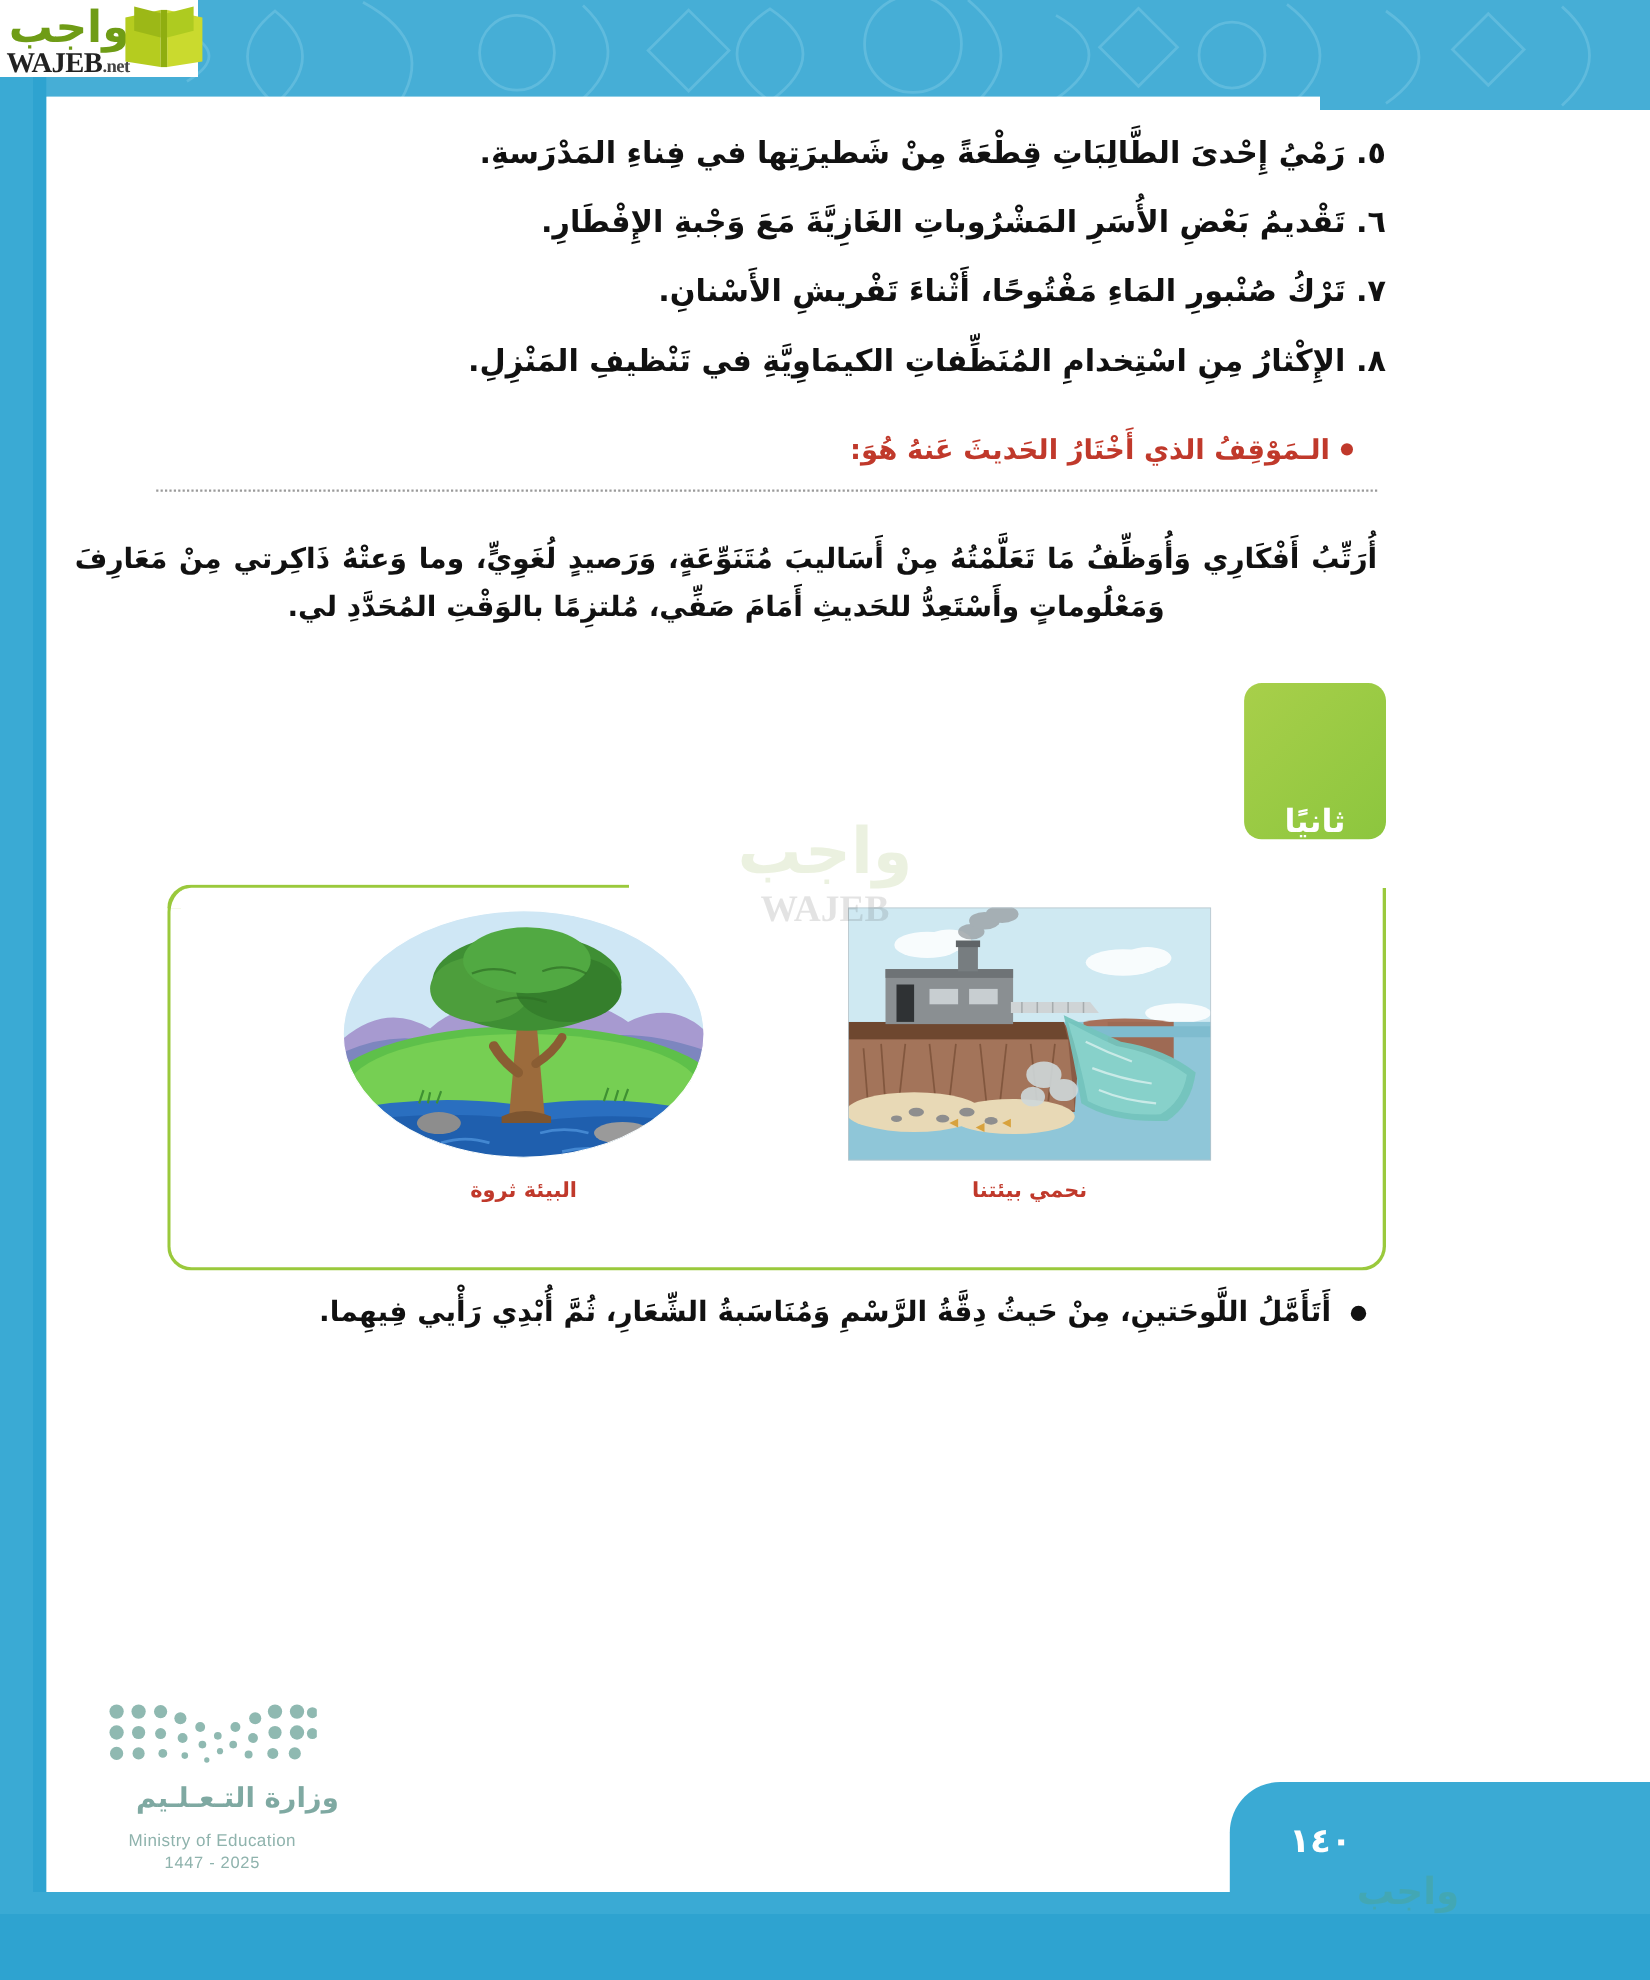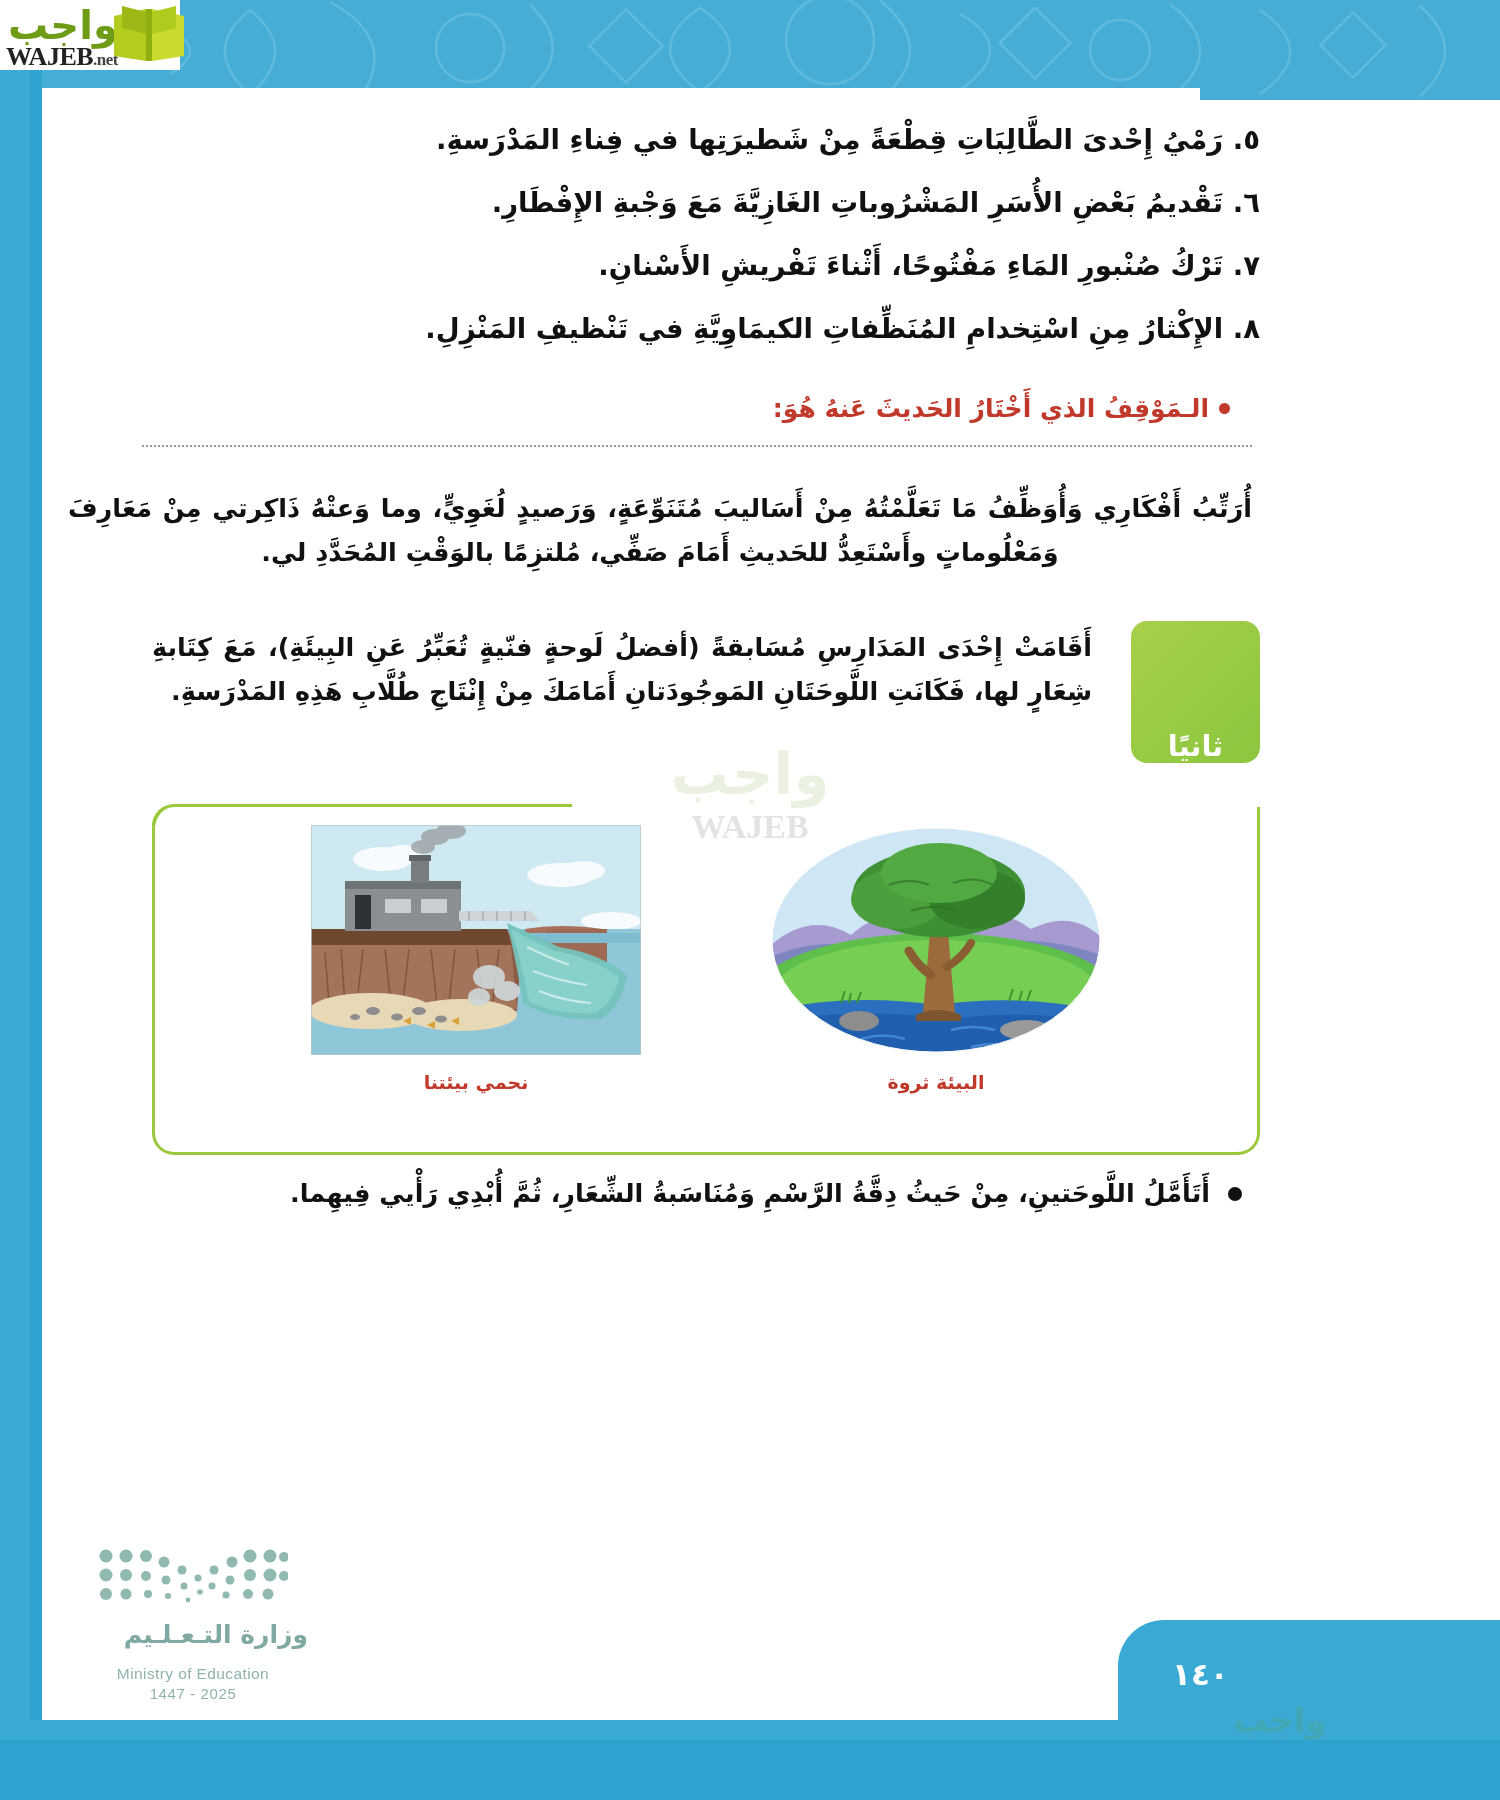--- a/index.html
+++ b/index.html
@@ -410,113 +410,26 @@
     </div>
 
     <div class="dotted-rule"></div>
 
     <p class="intro-para">أُرَتِّبُ أَفْكَارِي وَأُوَظِّفُ مَا تَعَلَّمْتُهُ مِنْ أَسَاليبَ مُتَنَوِّعَةٍ، وَرَصيدٍ لُغَوِيٍّ، وما وَعتْهُ ذَاكِرتي مِنْ مَعَارِفَ وَمَعْلُوماتٍ وأَسْتَعِدُّ للحَديثِ أَمَامَ صَفِّي، مُلتزِمًا بالوَقْتِ المُحَدَّدِ لي.</p>
 
     <div class="activity-block">
       <div class="activity-tag">
         <span>ثانيًا</span>
       </div>
-      <p class="activity-text">أَقَامَتْ إِحْدَى المَدَارِسِ مُسَابقةً (أفضلُ لَوحةٍ فنّيةٍ تُعَبِّرُ عَنِ البِيئَةِ)، مَعَ كِتَابةِ شِعَارٍ لها، فَكَانَتِ اللَّوحَتَانِ المَوجُودَتانِ أَمَامَكَ مِنْ إِنْتَاجِ طُلَّابِ هَذِهِ المَدْرَسةِ.</p>
     </div>
 
     <div class="images-panel">
       <div class="panel-top-left"></div>
 
       <div class="illus-row">
-
-        <div class="illus-item">
-          <svg viewBox="0 0 330 230" width="330" height="230">
-            <rect x="0" y="0" width="330" height="230" fill="#cfe9f2"></rect>
-            <g fill="#ffffff" opacity=".85">
-              <ellipse cx="72" cy="34" rx="30" ry="12"></ellipse>
-              <ellipse cx="92" cy="30" rx="20" ry="10"></ellipse>
-              <ellipse cx="250" cy="50" rx="34" ry="12"></ellipse>
-              <ellipse cx="272" cy="46" rx="22" ry="10"></ellipse>
-              <ellipse cx="300" cy="96" rx="30" ry="9"></ellipse>
-            </g>
-            <rect x="0" y="104" width="330" height="126" fill="#8fc6d8"></rect>
-            <path d="M214 104 Q250 98 292 104 L292 112 L214 112 Z" fill="#a7705a"></path>
-            <rect x="236" y="104" width="60" height="34" fill="#9e6a54"></rect>
-            <path d="M0 108 L330 108 L330 118 L0 118 Z" fill="#7fbccf"></path>
-
-            <path d="M0 104 L196 104 L210 128 L206 186 L0 186 Z" fill="#8a5b45"></path>
-            <path d="M0 104 L196 104 L200 120 L0 120 Z" fill="#6e472f"></path>
-            <path d="M0 120 L200 120 L206 184 L0 184 Z" fill="#a3745a"></path>
-            <g stroke="#7a5038" stroke-width="1.6" fill="none" opacity=".8">
-              <path d="M30 124 L34 180"></path>
-                <path d="M52 124 L46 178"></path>
-              <path d="M74 124 L80 180"></path>
-                <path d="M98 124 L92 176"></path>
-              <path d="M120 124 L126 180"></path>
-                <path d="M144 124 L138 178"></path>
-              <path d="M166 124 L172 180"></path>
-                <path d="M188 124 L182 176"></path>
-              <path d="M14 128 L18 178"></path>
-            </g>
-
-            <rect x="34" y="56" width="116" height="50" fill="#8a8f92"></rect>
-            <rect x="34" y="56" width="116" height="8" fill="#6e7376"></rect>
-            <rect x="44" y="70" width="16" height="34" fill="#2f3234"></rect>
-            <rect x="74" y="74" width="26" height="14" fill="#c8ced1"></rect>
-            <rect x="110" y="74" width="26" height="14" fill="#c8ced1"></rect>
-            <rect x="100" y="34" width="18" height="24" fill="#777d80"></rect>
-            <rect x="98" y="30" width="22" height="6" fill="#5f6467"></rect>
-            <g fill="#9aa0a4" opacity=".8">
-              <ellipse cx="112" cy="22" rx="12" ry="7"></ellipse>
-              <ellipse cx="124" cy="12" rx="14" ry="8"></ellipse>
-              <ellipse cx="140" cy="6" rx="15" ry="8"></ellipse>
-            </g>
-
-            <path d="M148 86 L220 86 L228 96 L148 96 Z" fill="#cfd4d6"></path>
-            <g stroke="#a6acae" stroke-width="1.4">
-              <path d="M158 86 L158 96"></path>
-                <path d="M172 86 L172 96"></path>
-              <path d="M186 86 L186 96"></path>
-                <path d="M200 86 L200 96"></path>
-              <path d="M214 86 L214 96"></path>
-            </g>
-
-            <path d="M196 98 Q206 140 212 178 Q240 196 290 194 Q312 180 316 150 Q288 128 248 122 Q218 108 196 98 Z" fill="#74c4bd" opacity=".95"></path>
-            <path d="M200 104 Q212 144 218 176 Q244 190 284 188 Q304 176 308 152 Q280 132 244 126 Q218 114 200 104 Z" fill="#8ad3cb" opacity=".9"></path>
-            <g stroke="#ffffff" stroke-width="2" fill="none" opacity=".55">
-              <path d="M216 122 Q236 132 258 140"></path>
-              <path d="M222 146 Q248 156 276 160"></path>
-              <path d="M228 166 Q252 176 280 178"></path>
-            </g>
-
-            <g fill="#e8d9b6">
-              <ellipse cx="60" cy="186" rx="62" ry="18"></ellipse>
-              <ellipse cx="150" cy="190" rx="56" ry="16"></ellipse>
-            </g>
-            <g fill="#cfd8da" opacity=".9">
-              <ellipse cx="178" cy="152" rx="16" ry="12"></ellipse>
-              <ellipse cx="196" cy="166" rx="13" ry="10"></ellipse>
-              <ellipse cx="168" cy="172" rx="11" ry="9"></ellipse>
-            </g>
-            <g fill="#8e8e8e">
-              <ellipse cx="62" cy="186" rx="7" ry="4"></ellipse>
-              <ellipse cx="86" cy="192" rx="6" ry="3.5"></ellipse>
-              <ellipse cx="108" cy="186" rx="7" ry="4"></ellipse>
-              <ellipse cx="130" cy="194" rx="6" ry="3.5"></ellipse>
-              <ellipse cx="44" cy="192" rx="5" ry="3"></ellipse>
-            </g>
-            <g fill="#d8a23d">
-              <path d="M92 196 l8 -4 l0 8 z"></path>
-              <path d="M116 200 l8 -4 l0 8 z"></path>
-              <path d="M140 196 l8 -4 l0 8 z"></path>
-            </g>
-            <rect x="0" y="0" width="330" height="230" fill="none" stroke="#b9c6cc" stroke-width="1.5"></rect>
-          </svg>
-          <div class="illus-caption">نحمي بيئتنا</div>
-        </div>
 
         <div class="illus-item">
           <svg viewBox="0 0 330 230" width="330" height="230">
             <defs>
               <clipPath id="ovalClip">
                   <ellipse cx="165" cy="115" rx="164" ry="112"></ellipse>
                 </clipPath>
             </defs>
             <g clip-path="url(#ovalClip)">
               <rect x="0" y="0" width="330" height="230" fill="#cfe7f5"></rect>
@@ -552,20 +465,106 @@
               <g stroke="#3f9132" stroke-width="2" fill="none">
                 <path d="M70 178 L74 166 M78 178 L80 168 M86 178 L90 167"></path>
                 <path d="M238 176 L242 164 M248 176 L251 166 M256 176 L260 165"></path>
               </g>
             </g>
             <ellipse cx="165" cy="115" rx="164" ry="112" fill="none" stroke="#ffffff" stroke-width="1"></ellipse>
           </svg>
           <div class="illus-caption">البيئة ثروة</div>
         </div>
 
+        <div class="illus-item">
+          <svg viewBox="0 0 330 230" width="330" height="230">
+            <rect x="0" y="0" width="330" height="230" fill="#cfe9f2"></rect>
+            <g fill="#ffffff" opacity=".85">
+              <ellipse cx="72" cy="34" rx="30" ry="12"></ellipse>
+              <ellipse cx="92" cy="30" rx="20" ry="10"></ellipse>
+              <ellipse cx="250" cy="50" rx="34" ry="12"></ellipse>
+              <ellipse cx="272" cy="46" rx="22" ry="10"></ellipse>
+              <ellipse cx="300" cy="96" rx="30" ry="9"></ellipse>
+            </g>
+            <rect x="0" y="104" width="330" height="126" fill="#8fc6d8"></rect>
+            <path d="M214 104 Q250 98 292 104 L292 112 L214 112 Z" fill="#a7705a"></path>
+            <rect x="236" y="104" width="60" height="34" fill="#9e6a54"></rect>
+            <path d="M0 108 L330 108 L330 118 L0 118 Z" fill="#7fbccf"></path>
+
+            <path d="M0 104 L196 104 L210 128 L206 186 L0 186 Z" fill="#8a5b45"></path>
+            <path d="M0 104 L196 104 L200 120 L0 120 Z" fill="#6e472f"></path>
+            <path d="M0 120 L200 120 L206 184 L0 184 Z" fill="#a3745a"></path>
+            <g stroke="#7a5038" stroke-width="1.6" fill="none" opacity=".8">
+              <path d="M30 124 L34 180"></path>
+                <path d="M52 124 L46 178"></path>
+              <path d="M74 124 L80 180"></path>
+                <path d="M98 124 L92 176"></path>
+              <path d="M120 124 L126 180"></path>
+                <path d="M144 124 L138 178"></path>
+              <path d="M166 124 L172 180"></path>
+                <path d="M188 124 L182 176"></path>
+              <path d="M14 128 L18 178"></path>
+            </g>
+
+            <rect x="34" y="56" width="116" height="50" fill="#8a8f92"></rect>
+            <rect x="34" y="56" width="116" height="8" fill="#6e7376"></rect>
+            <rect x="44" y="70" width="16" height="34" fill="#2f3234"></rect>
+            <rect x="74" y="74" width="26" height="14" fill="#c8ced1"></rect>
+            <rect x="110" y="74" width="26" height="14" fill="#c8ced1"></rect>
+            <rect x="100" y="34" width="18" height="24" fill="#777d80"></rect>
+            <rect x="98" y="30" width="22" height="6" fill="#5f6467"></rect>
+            <g fill="#9aa0a4" opacity=".8">
+              <ellipse cx="112" cy="22" rx="12" ry="7"></ellipse>
+              <ellipse cx="124" cy="12" rx="14" ry="8"></ellipse>
+              <ellipse cx="140" cy="6" rx="15" ry="8"></ellipse>
+            </g>
+
+            <path d="M148 86 L220 86 L228 96 L148 96 Z" fill="#cfd4d6"></path>
+            <g stroke="#a6acae" stroke-width="1.4">
+              <path d="M158 86 L158 96"></path>
+                <path d="M172 86 L172 96"></path>
+              <path d="M186 86 L186 96"></path>
+                <path d="M200 86 L200 96"></path>
+              <path d="M214 86 L214 96"></path>
+            </g>
+
+            <path d="M196 98 Q206 140 212 178 Q240 196 290 194 Q312 180 316 150 Q288 128 248 122 Q218 108 196 98 Z" fill="#74c4bd" opacity=".95"></path>
+            <path d="M200 104 Q212 144 218 176 Q244 190 284 188 Q304 176 308 152 Q280 132 244 126 Q218 114 200 104 Z" fill="#8ad3cb" opacity=".9"></path>
+            <g stroke="#ffffff" stroke-width="2" fill="none" opacity=".55">
+              <path d="M216 122 Q236 132 258 140"></path>
+              <path d="M222 146 Q248 156 276 160"></path>
+              <path d="M228 166 Q252 176 280 178"></path>
+            </g>
+
+            <g fill="#e8d9b6">
+              <ellipse cx="60" cy="186" rx="62" ry="18"></ellipse>
+              <ellipse cx="150" cy="190" rx="56" ry="16"></ellipse>
+            </g>
+            <g fill="#cfd8da" opacity=".9">
+              <ellipse cx="178" cy="152" rx="16" ry="12"></ellipse>
+              <ellipse cx="196" cy="166" rx="13" ry="10"></ellipse>
+              <ellipse cx="168" cy="172" rx="11" ry="9"></ellipse>
+            </g>
+            <g fill="#8e8e8e">
+              <ellipse cx="62" cy="186" rx="7" ry="4"></ellipse>
+              <ellipse cx="86" cy="192" rx="6" ry="3.5"></ellipse>
+              <ellipse cx="108" cy="186" rx="7" ry="4"></ellipse>
+              <ellipse cx="130" cy="194" rx="6" ry="3.5"></ellipse>
+              <ellipse cx="44" cy="192" rx="5" ry="3"></ellipse>
+            </g>
+            <g fill="#d8a23d">
+              <path d="M92 196 l8 -4 l0 8 z"></path>
+              <path d="M116 200 l8 -4 l0 8 z"></path>
+              <path d="M140 196 l8 -4 l0 8 z"></path>
+            </g>
+            <rect x="0" y="0" width="330" height="230" fill="none" stroke="#b9c6cc" stroke-width="1.5"></rect>
+          </svg>
+          <div class="illus-caption">نحمي بيئتنا</div>
+        </div>
+
       </div>
     </div>
 
     <div class="bottom-bullet-row">
       <span class="black-bullet"></span>
       <span class="bottom-bullet-text">أَتَأَمَّلُ اللَّوحَتينِ، مِنْ حَيثُ دِقَّةُ الرَّسْمِ وَمُنَاسَبةُ الشِّعَارِ، ثُمَّ أُبْدِي رَأْيي فِيهِما.</span>
     </div>
 
   </div>
 

